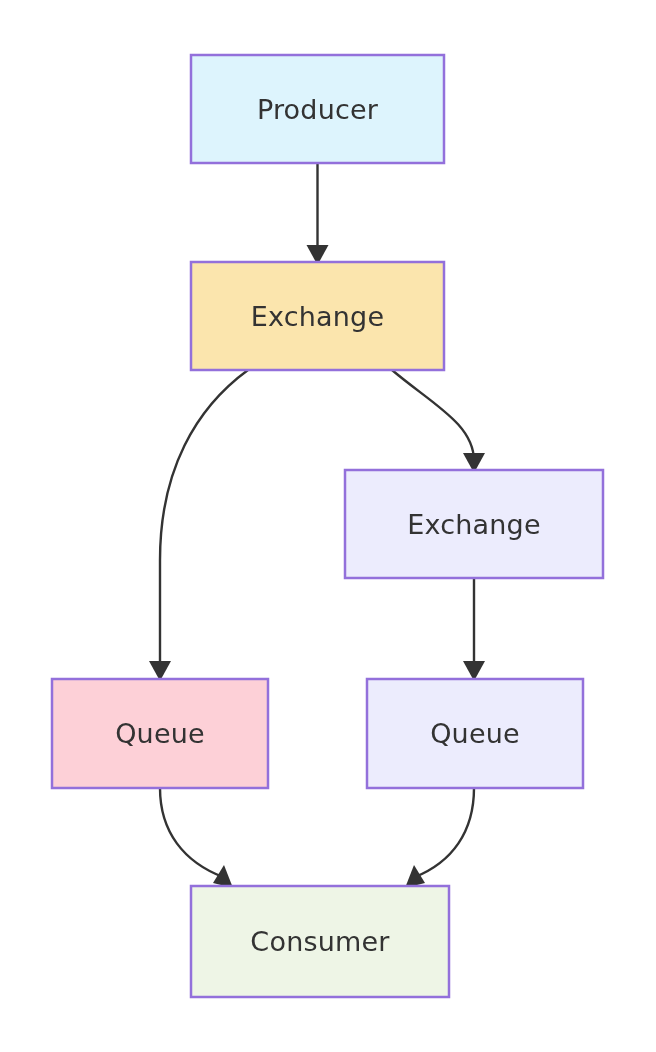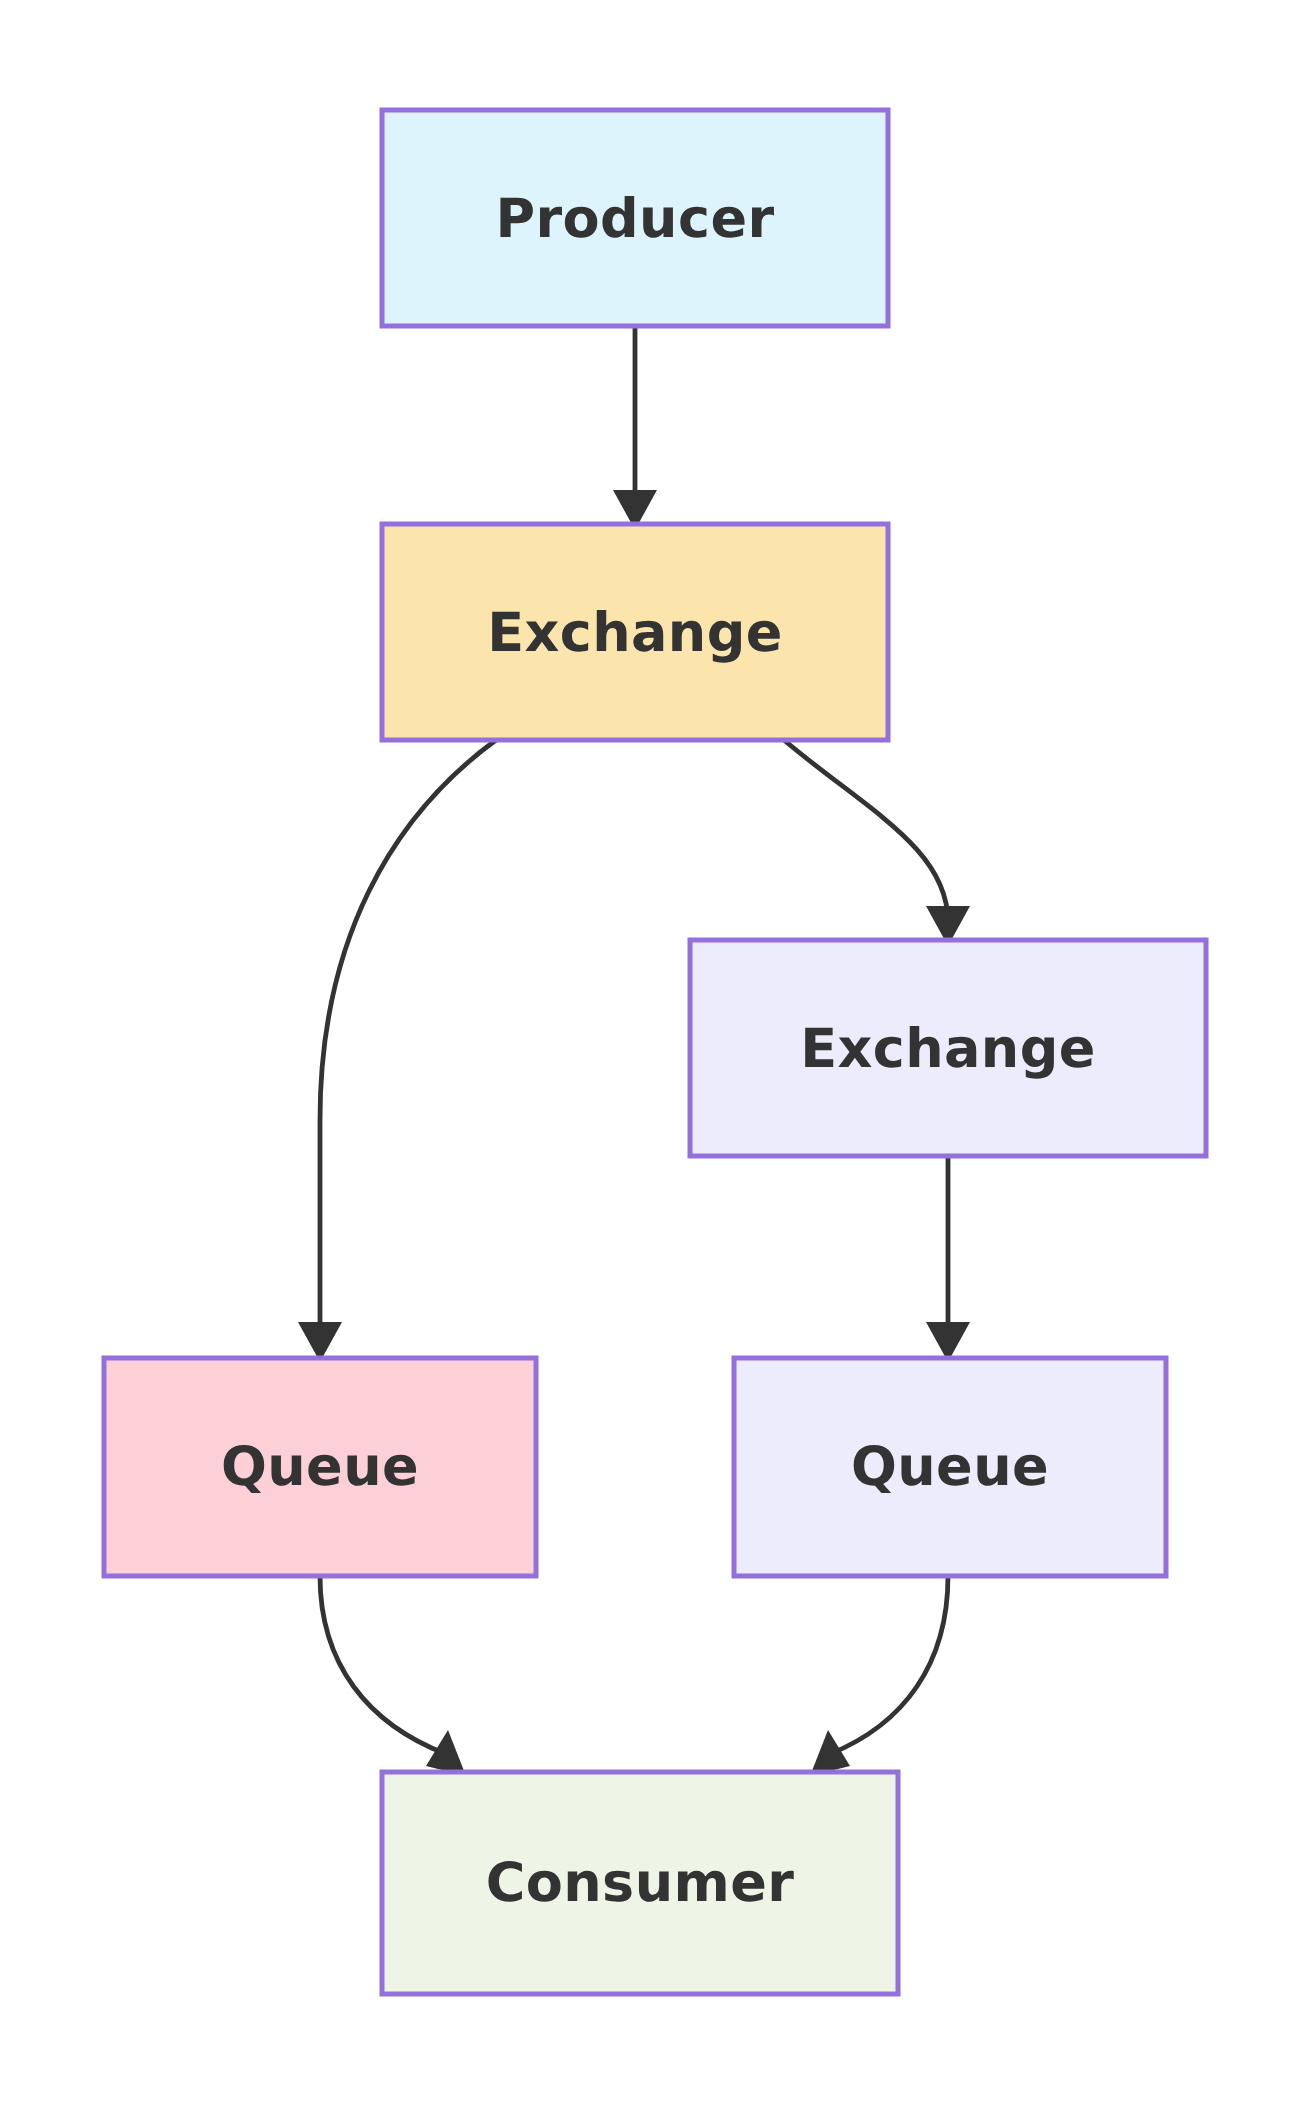--- a/index.html
+++ b/index.html
@@ -12,21 +12,20 @@
     width: 656px;
     height: 1052px;
     font-family: "DejaVu Sans", "Liberation Sans", sans-serif;
     overflow: hidden;
   }
   #diagram-root {
     position: relative;
     width: 656px;
     height: 1052px;
     background: #ffffff;
-    font-weight: bold;
   }
   svg.flowchart {
     display: block;
     width: 656px;
     height: 1052px;
   }
   .node-shape {
     stroke-width: 2.5;
   }
   .node-label {

